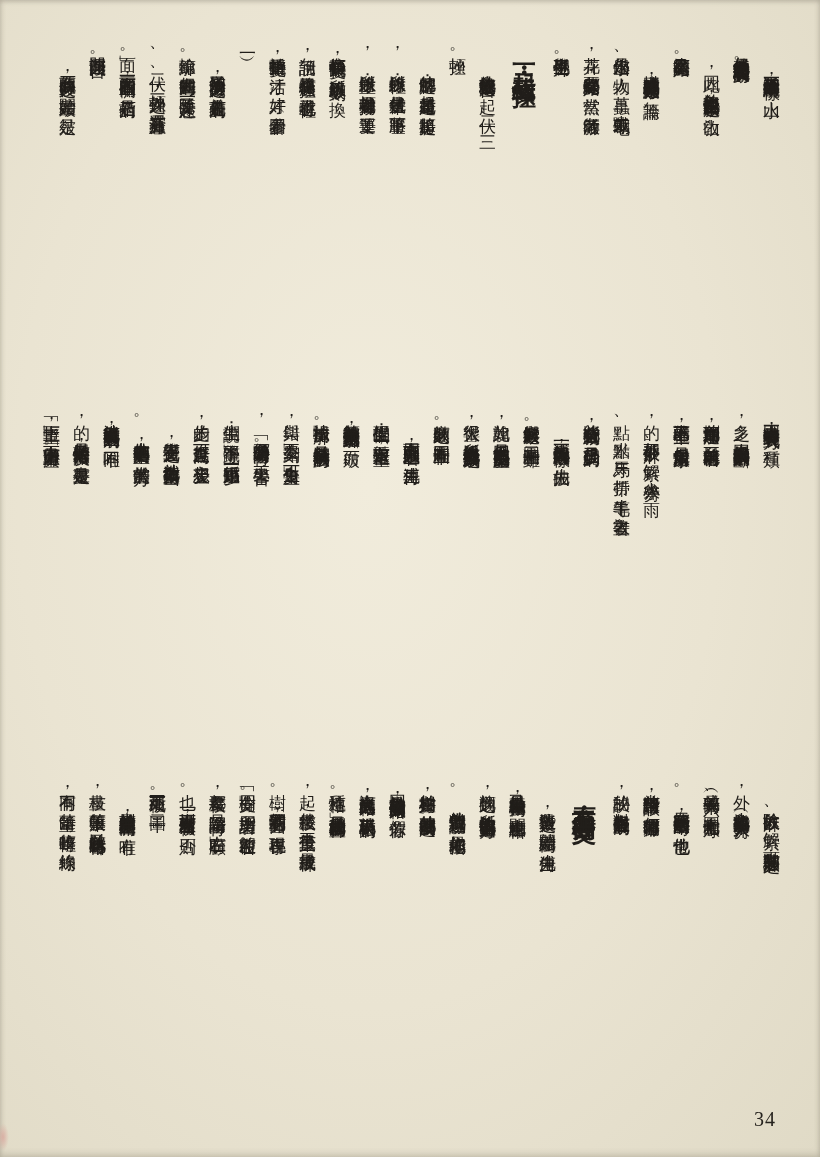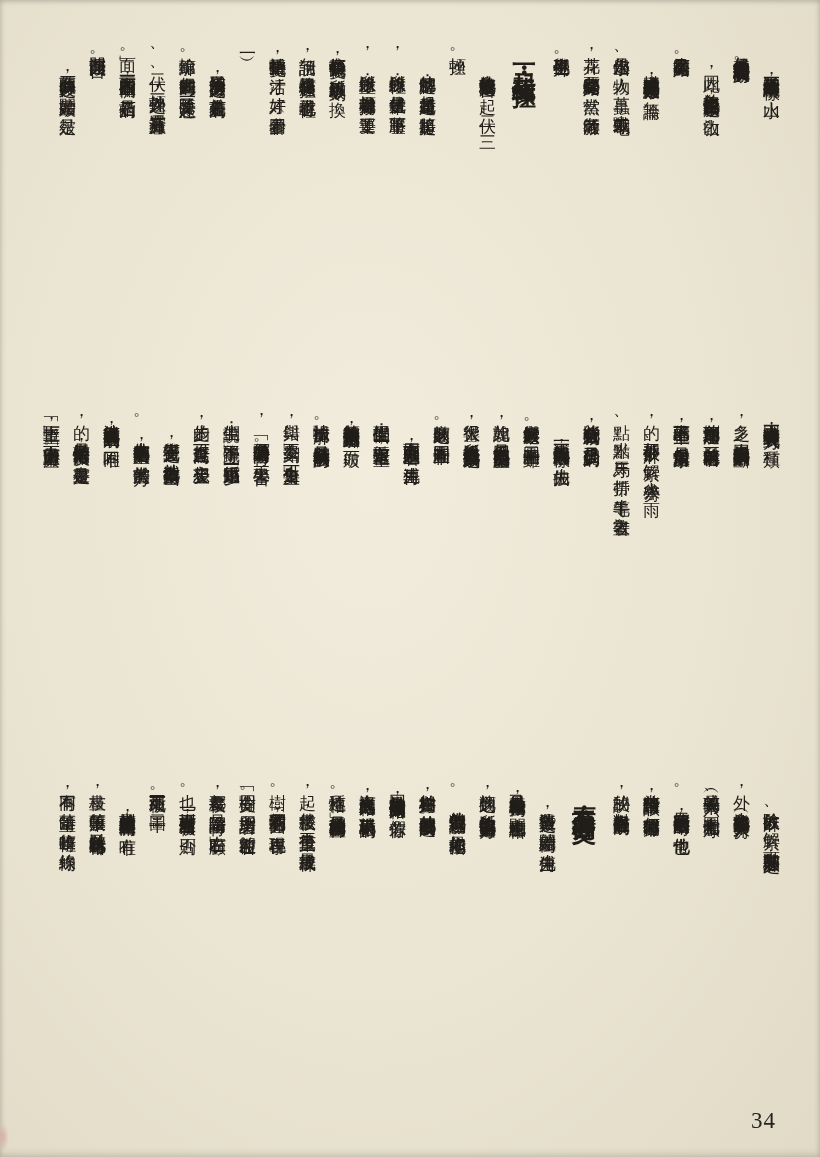--- a/index.html
+++ b/index.html
@@ -42,21 +42,21 @@
     font-weight:bold;
     line-height:34px;
     letter-spacing:1.5px;
     margin:0 5px;
     padding-top:8px;
   }
   .page-number{
     position:absolute;
     right:44px;
     top:1108px;
-    font-size:23px;
+    font-size:20px;
     letter-spacing:1px;
     color:#26231e;
   }
   .smudge{
     position:absolute;
     left:-3px;bottom:6px;
     width:12px;height:28px;
     border-radius:50%;
     background:radial-gradient(#d9a89e 0%, rgba(217,168,158,0) 70%);
     opacity:.8;

